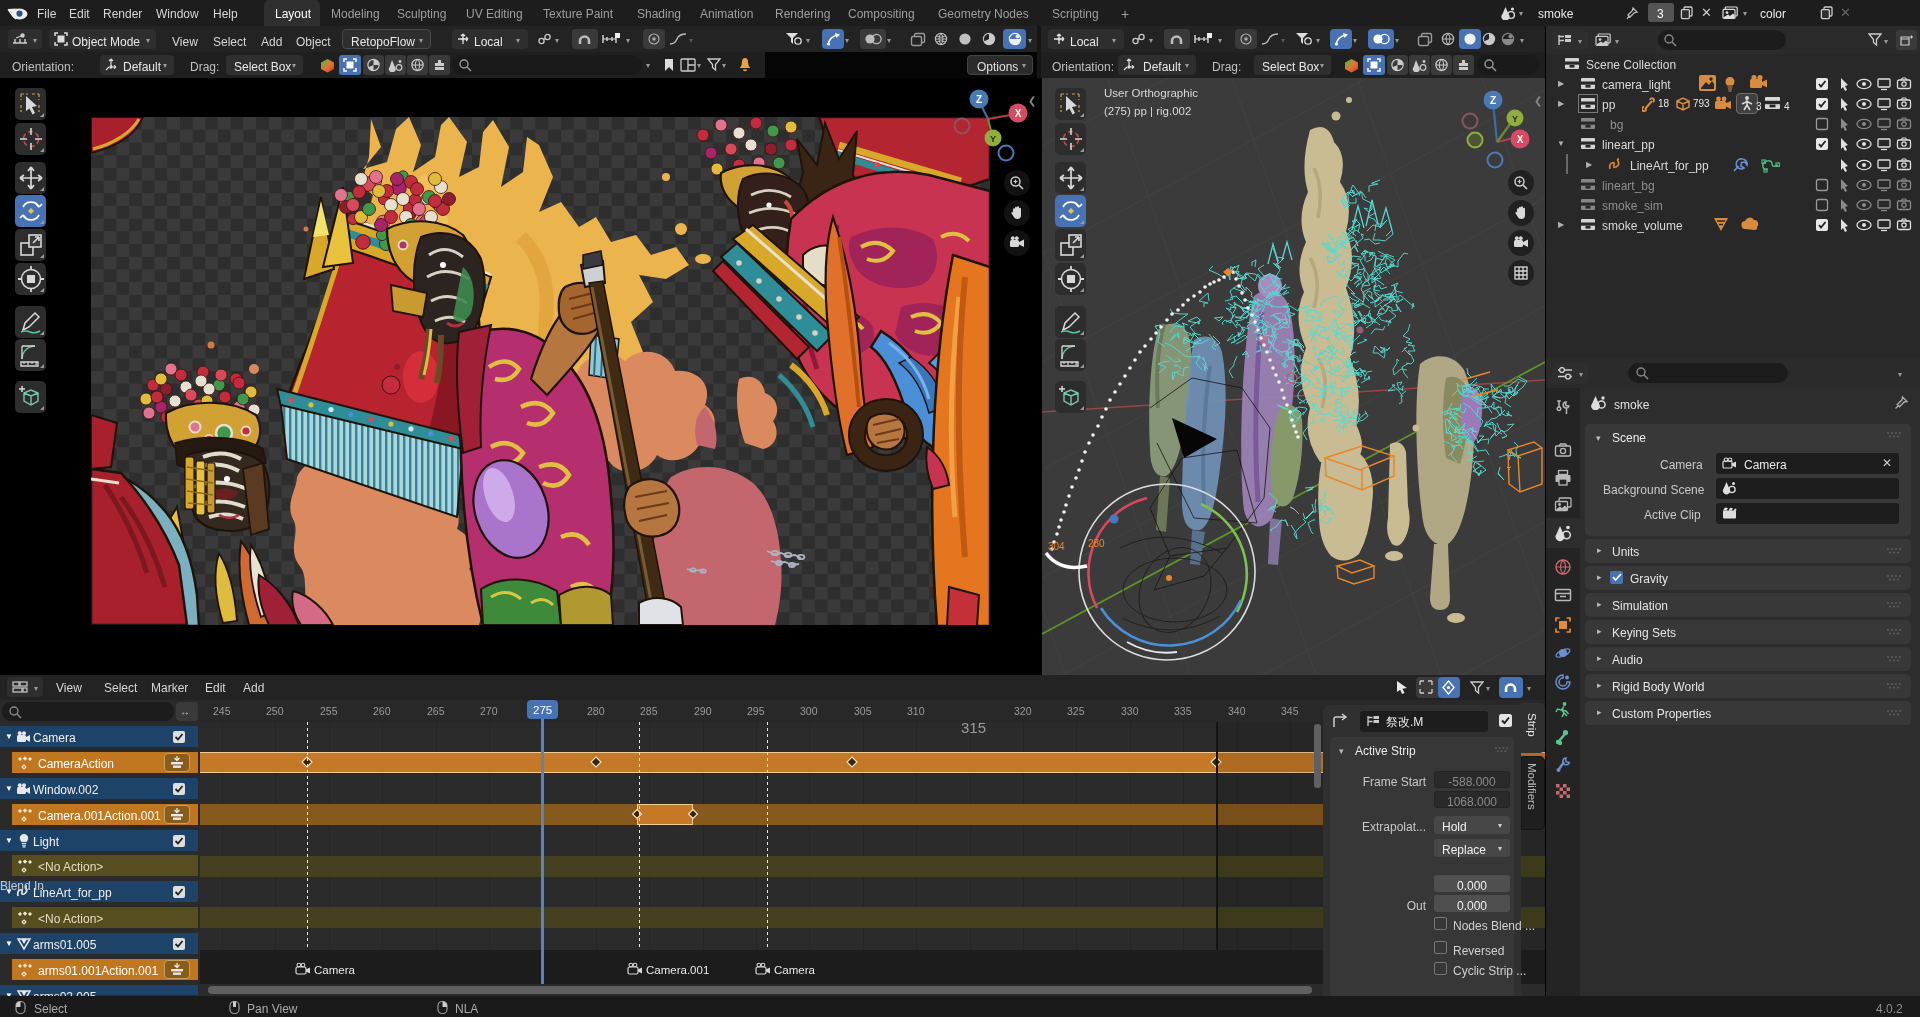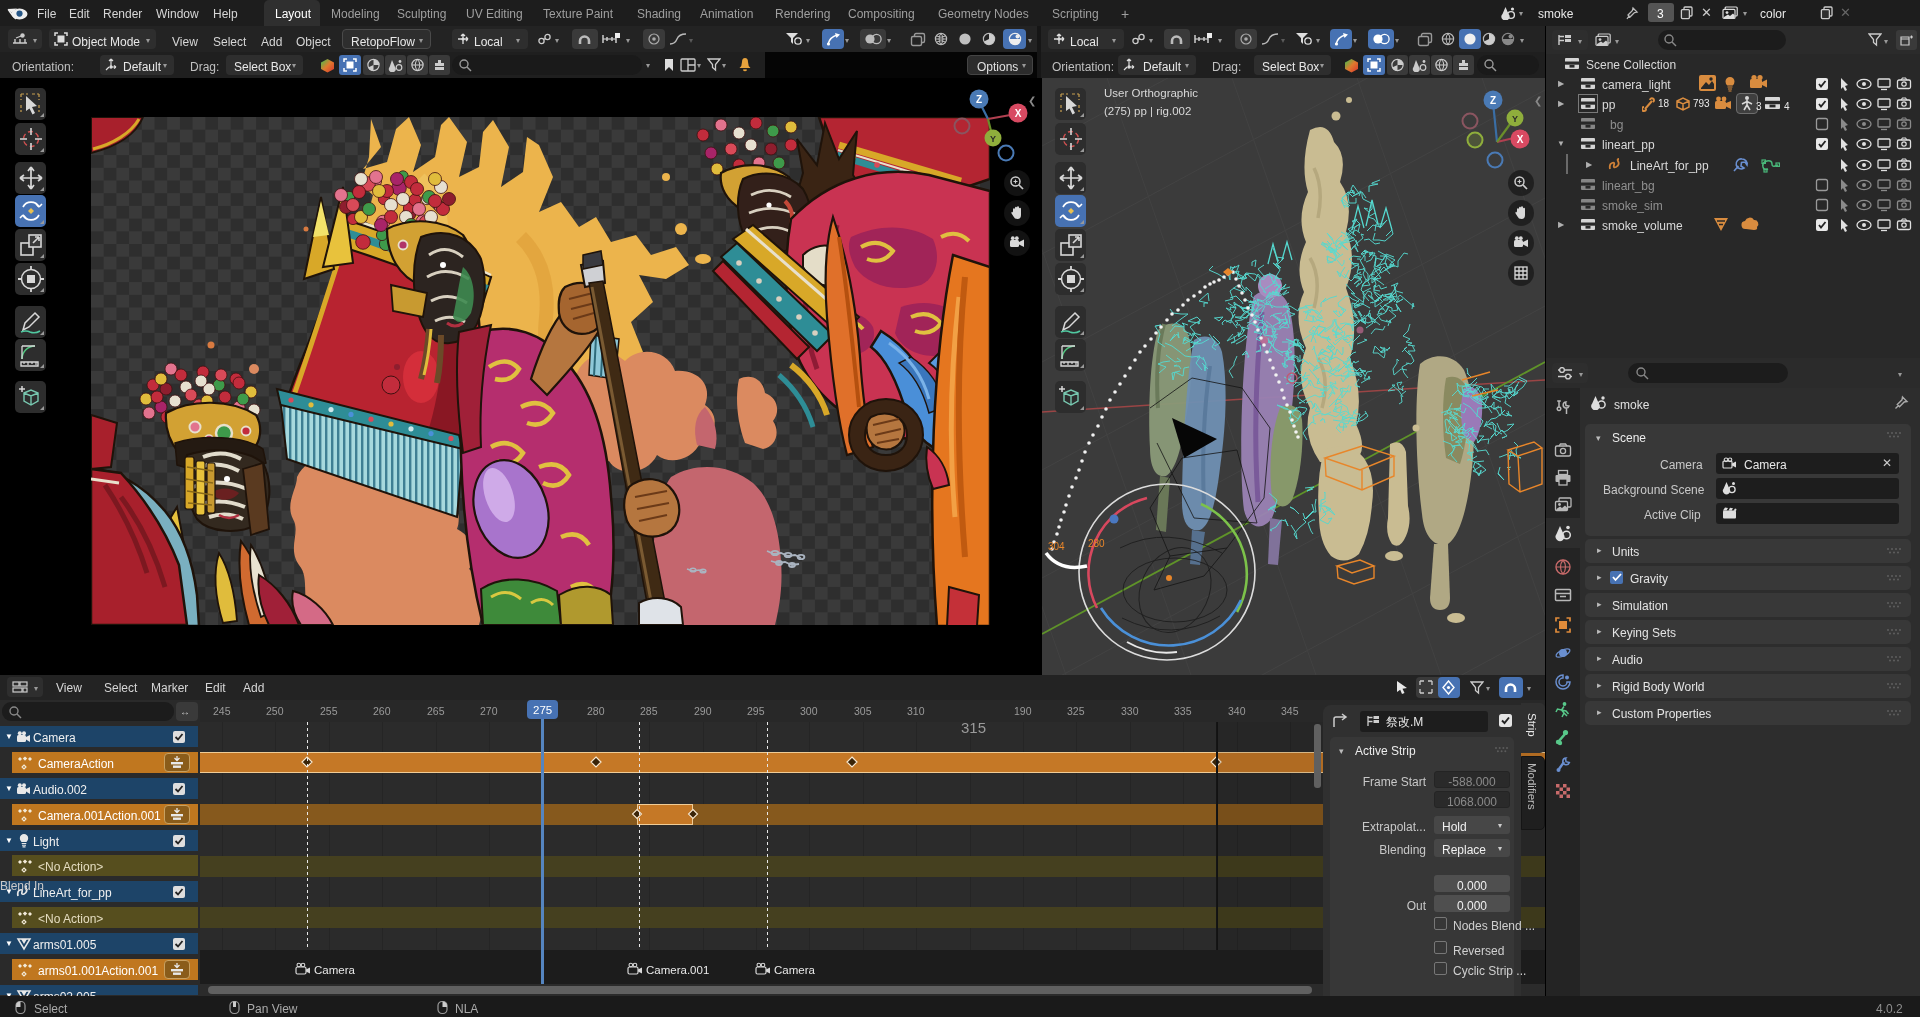--- a/index.html
+++ b/index.html
@@ -1965,21 +1965,21 @@
       <rect x="4" y="10.5" width="8" height="2.4" fill="#e8e8e8"></rect>
     </svg>
 <div class="a" style="left:0;top:103px;width:198px;height:21px;background:#1d4468"></div>
 <div class="tx" style="left:5px;top:110px;color:#fff;font-size:8px">▼</div>
 <svg style="left:16px;top:107px" width="16" height="14" viewBox="0 0 16 14">
       <rect x="1" y="5" width="9" height="7" rx="1.5" fill="#e8e8e8"></rect>
       <circle cx="3.8" cy="3.2" r="2" fill="#e8e8e8"></circle>
       <circle cx="8" cy="3.2" r="2" fill="#e8e8e8"></circle>
       <path d="M10,7 L14,5 L14,12 L10,9.5 Z" fill="#e8e8e8"></path>
     </svg>
-<div class="tx" style="left:33px;top:109px;color:#f0f0f0;font-size:12px">Audio.002</div>
+<div class="tx" style="left:33px;top:109px;color:#f0f0f0;font-size:12px">Window.002</div>
 <svg style="left:172px;top:107px" width="14" height="14" viewBox="0 0 14 14">
       <rect x="1" y="1" width="12" height="12" rx="2" fill="#dedede"></rect>
       <path d="M3.5,7 L6,9.5 L10.5,4" stroke="#222" stroke-width="1.8" fill="none"></path>
     </svg>
 <div class="a" style="left:12px;top:129px;width:186px;height:21px;background:#c0771f"></div>
 <svg style="left:16px;top:131px" width="18" height="17" viewBox="0 0 18 17">
       <g fill="#f2ead8">
         <path d="M4,3 l2,2 l-2,2 l-2,-2 Z M9,2.4 l2.2,2.2 l-2.2,2.2 l-2.2,-2.2 Z M14,3 l2,2 l-2,2 l-2,-2 Z"></path>
       </g>
       <path d="M8,11 l2,2 l-2,2 l-2,-2 Z" fill="none" stroke="#f2ead8" stroke-width="1.1"></path>
@@ -2096,21 +2096,21 @@
 <div class="tx" style="left:227px;top:6px;color:#9a9a9a;font-size:10.5px">265</div>
 <div class="tx" style="left:280px;top:6px;color:#9a9a9a;font-size:10.5px">270</div>
 <div class="tx" style="left:387px;top:6px;color:#9a9a9a;font-size:10.5px">280</div>
 <div class="tx" style="left:440px;top:6px;color:#9a9a9a;font-size:10.5px">285</div>
 <div class="tx" style="left:494px;top:6px;color:#9a9a9a;font-size:10.5px">290</div>
 <div class="tx" style="left:547px;top:6px;color:#9a9a9a;font-size:10.5px">295</div>
 <div class="tx" style="left:600px;top:6px;color:#9a9a9a;font-size:10.5px">300</div>
 <div class="tx" style="left:654px;top:6px;color:#9a9a9a;font-size:10.5px">305</div>
 <div class="tx" style="left:707px;top:6px;color:#9a9a9a;font-size:10.5px">310</div>
 <div class="tx" style="left:761px;top:20px;color:#9a9a9a;font-size:15px">315</div>
-<div class="tx" style="left:814px;top:6px;color:#9a9a9a;font-size:10.5px">190</div>
+<div class="tx" style="left:814px;top:6px;color:#9a9a9a;font-size:10.5px">320</div>
 <div class="tx" style="left:867px;top:6px;color:#9a9a9a;font-size:10.5px">325</div>
 <div class="tx" style="left:921px;top:6px;color:#9a9a9a;font-size:10.5px">330</div>
 <div class="tx" style="left:974px;top:6px;color:#9a9a9a;font-size:10.5px">335</div>
 <div class="tx" style="left:1028px;top:6px;color:#9a9a9a;font-size:10.5px">340</div>
 <div class="tx" style="left:1081px;top:6px;color:#9a9a9a;font-size:10.5px">345</div>
 <div class="tx" style="left:1134px;top:6px;color:#9a9a9a;font-size:10.5px">350</div>
 <div class="tx" style="left:1188px;top:6px;color:#9a9a9a;font-size:10.5px">355</div>
 <div class="tx" style="left:1241px;top:6px;color:#9a9a9a;font-size:10.5px">360</div>
 <div class="tx" style="left:1295px;top:6px;color:#9a9a9a;font-size:10.5px">365</div>
 <div class="a" style="left:0;top:156px;width:1345px;height:21px;background:#45401f"></div>
@@ -2192,21 +2192,20 @@
     </svg>
 <div class="tx" style="left:0;top:101px;width:1426px;text-align:right;color:#c8c8c8">Frame Start</div>
 <div class="a" style="left:1434px;top:96px;width:76px;height:17px;background:#2a2a2a;border-radius:3px;border:1px solid #242424"></div>
 <div class="tx" style="left:1434px;top:101px;width:76px;text-align:center;color:#8a8a8a">-588.000</div>
 <div class="a" style="left:1434px;top:116px;width:76px;height:17px;background:#2a2a2a;border-radius:3px;border:1px solid #242424"></div>
 <div class="tx" style="left:1434px;top:121px;width:76px;text-align:center;color:#8a8a8a">1068.000</div>
 <div class="tx" style="left:0;top:146px;width:1426px;text-align:right;color:#c8c8c8">Extrapolat...</div>
 <div class="a" style="left:1434px;top:141px;width:76px;height:18px;background:#474747;border-radius:3px"></div>
 <div class="tx" style="left:1442px;top:146px;color:#f0f0f0">Hold</div>
 <div class="tx" style="left:1498px;top:147px;color:#ccc;font-size:8px">▾</div>
-<div class="tx" style="left:0;top:169px;width:1426px;text-align:right;color:#c8c8c8">Blending</div>
 <div class="a" style="left:1434px;top:164px;width:76px;height:18px;background:#474747;border-radius:3px"></div>
 <div class="tx" style="left:1442px;top:169px;color:#f0f0f0">Replace</div>
 <div class="tx" style="left:1498px;top:170px;color:#ccc;font-size:8px">▾</div>
 <div class="tx" style="left:0;top:205px;width:1426px;color:#c8c8c8">Blend In</div>
 <div class="a" style="left:1434px;top:200px;width:76px;height:17px;background:#4f4f4f;border-radius:3px"></div>
 <div class="tx" style="left:1434px;top:205px;width:76px;text-align:center;color:#f0f0f0">0.000</div>
 <div class="tx" style="left:0;top:225px;width:1426px;text-align:right;color:#c8c8c8">Out</div>
 <div class="a" style="left:1434px;top:220px;width:76px;height:17px;background:#4f4f4f;border-radius:3px"></div>
 <div class="tx" style="left:1434px;top:225px;width:76px;text-align:center;color:#f0f0f0">0.000</div>
 <div class="a cb0" style="left:1434px;top:242px;border-color:#777"></div>

